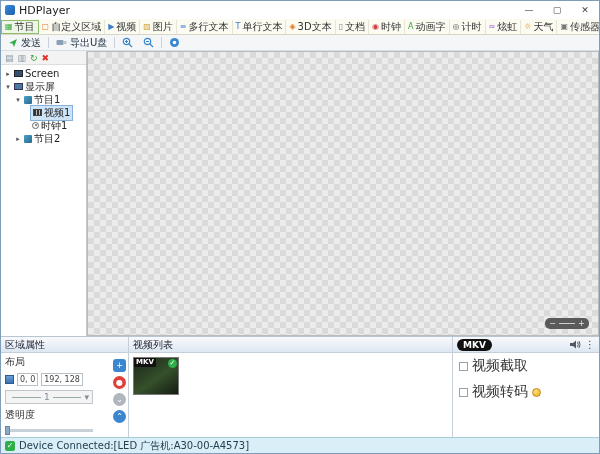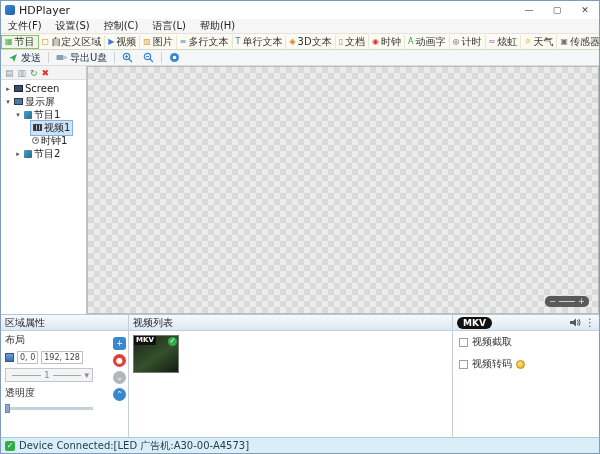--- a/index.html
+++ b/index.html
@@ -55,21 +55,21 @@
   .preview { position:absolute; left:210px; top:111px; width:82px; height:52px; border:1px solid #4a7ab5;
     background:linear-gradient(180deg,#5d5d3e 0%,#6e6e48 18%,#c9a55f 46%,#b98f4a 72%,#8a6a35 100%); overflow:hidden; }
   .blob { position:absolute; left:16px; top:24px; width:28px; height:16px; border-radius:50%;
     background:radial-gradient(ellipse,#7ab53a 30%,#4a7a1a 80%); }
   .clock-ovl { position:absolute; right:5px; top:2px; color:#ff2517; font-size:9px; font-weight:bold; }
   .zoom-pill { position:absolute; right:9px; bottom:6px; width:44px; height:11px; background:#5a5a5a; border-radius:5px;
     display:flex; align-items:center; justify-content:center; gap:3px; color:#e8e8e8; font-size:8px; line-height:10px; }
   .zp-track { width:16px; height:1px; background:#cfcfcf; }
 
   
-  .bottom { height:123px; flex:0 0 auto; display:flex; border-top:1px solid #b8c4d0; background:#fff; }
+  .bottom { height:101px; flex:0 0 auto; display:flex; border-top:1px solid #b8c4d0; background:#fff; }
   .panel { display:flex; flex-direction:column; border-right:1px solid #c4cfda; min-width:0; }
   .phead { height:16px; flex:0 0 auto; background:linear-gradient(#f8fafc,#dde7f1); border-bottom:1px solid #c4cfda;
     display:flex; align-items:center; padding:0 4px; font-size:10px; color:#223; gap:4px; }
   .region { width:128px; position:relative; }
   .videolist { flex:1; }
   .props { width:146px; border-right:none; }
 
   .rrow { display:flex; align-items:center; gap:3px; padding:2px 4px; font-size:10px; color:#333; }
   .layout-ic { width:9px; height:9px; background:linear-gradient(#6aa0d8,#3a70b0); border:1px solid #2a5a90; }
   .coord { border:1px solid #b8c0c8; background:#fff; font-size:8px; padding:0 2px; height:13px; line-height:11px; color:#444; white-space:nowrap; }
@@ -91,21 +91,21 @@
   .vl-body { display:flex; gap:3px; padding:4px; }
   .thumb { width:46px; height:38px; position:relative; border:1px solid #7a7a7a; }
   .thumb.mp4 { background:repeating-linear-gradient(60deg,#3a6a22 0 3px,#6a9a3a 3px 5px,#23411a 5px 8px); }
   .thumb.mkv { background:linear-gradient(145deg,#1a241a 0%,#35502a 55%,#141c14 100%); }
   .fmt { position:absolute; left:0; top:0; background:#111; color:#fff; font-size:7px; font-weight:bold; padding:0 2px; line-height:9px; }
   .check { position:absolute; right:1px; top:1px; width:9px; height:9px; background:#2fae4a; border-radius:50%;
     color:#fff; font-size:7px; line-height:9px; text-align:center; }
 
   .badge { background:#111; color:#fff; font-size:9px; font-weight:bold; padding:0 6px; height:12px; line-height:12px; border-radius:7px; }
   .phead-right { margin-left:auto; display:flex; align-items:center; gap:4px; color:#445; }
-  .prow { display:flex; align-items:center; gap:4px; padding:4px 6px; font-size:10px; color:#333; }
+  .prow { display:flex; align-items:center; gap:4px; padding:4px 6px; font-size:14px; color:#333; }
   .bulb { width:9px; height:9px; border-radius:50%; background:radial-gradient(circle at 40% 35%,#ffe27a,#e8a820); border:1px solid #c88a10; }
 
   
   .statusbar { height:16px; flex:0 0 auto; background:#d9eef7; border-top:1px solid #a8cbd8; display:flex; align-items:center;
     padding:2px 4px; font-size:10px; color:#24404f; gap:4px; }
   .status-ok { width:10px; height:10px; background:#2fae4a; color:#fff; font-size:8px; line-height:10px; text-align:center; border-radius:2px; }
 </style>
 </head>
 <body>
 
@@ -114,27 +114,20 @@
   <div class="titlebar">
     <span class="app-icon"></span>
     <span>HDPlayer</span>
     <div class="win-controls">
       <span class="wc">—</span>
       <span class="wc">▢</span>
       <span class="wc">✕</span>
     </div>
   </div>
 
-  <div class="menubar">
-    <span class="menu-item">文件(F)</span>
-    <span class="menu-item">设置(S)</span>
-    <span class="menu-item">控制(C)</span>
-    <span class="menu-item">语言(L)</span>
-    <span class="menu-item">帮助(H)</span>
-  </div>
 
   <div class="tabbar">
     <span class="tab selected">
         <span class="tico c0">▦</span>
         <span>节目</span>
       </span>
     <span class="tab">
         <span class="tico c1">▢</span>
         <span>自定义区域</span>
       </span>

